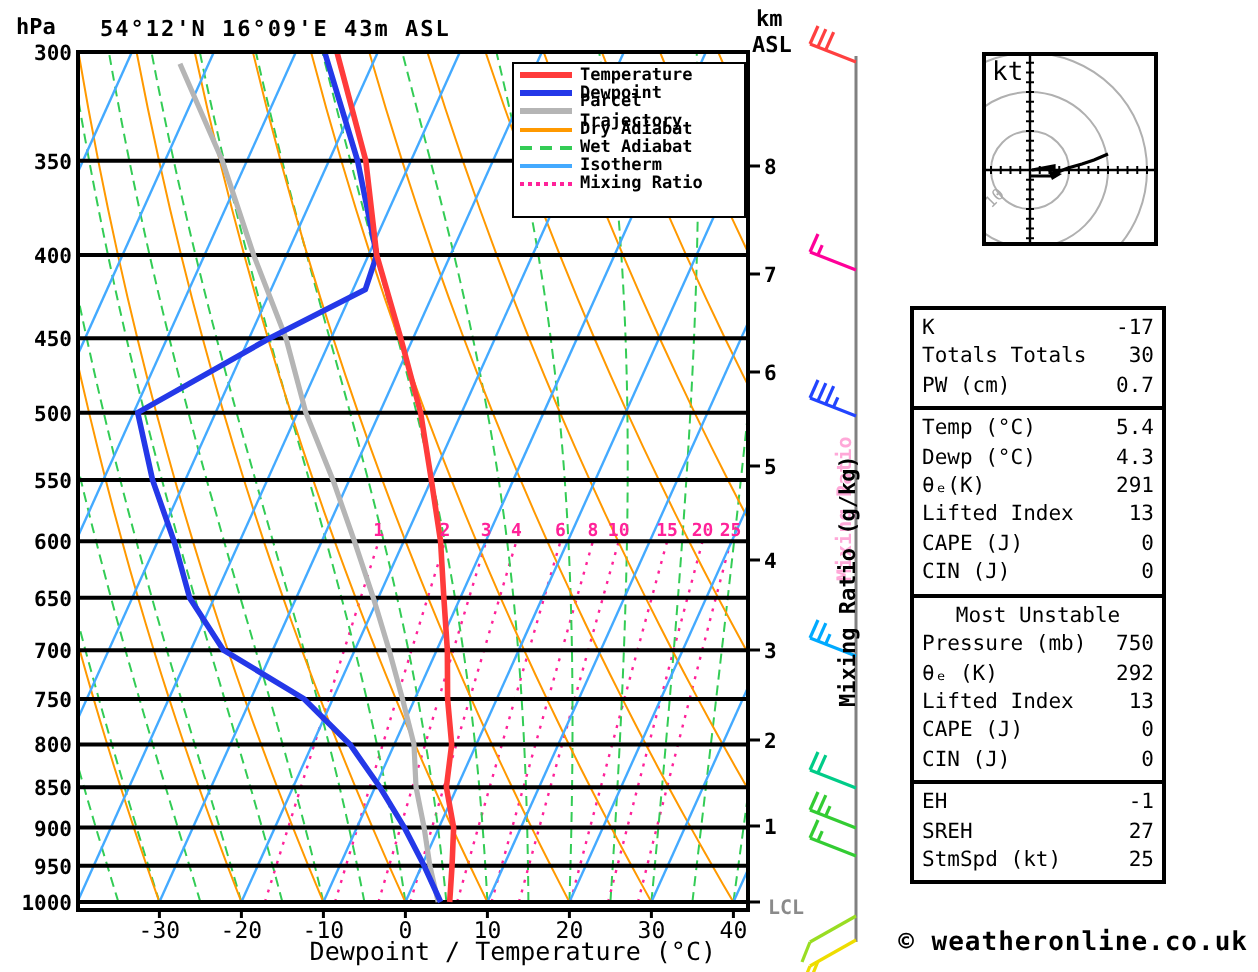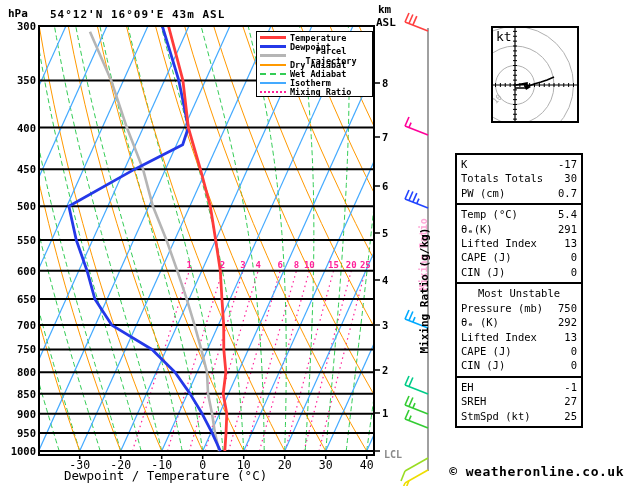--- a/index.html
+++ b/index.html
@@ -2,22 +2,22 @@
 <html><head>
 <meta charset="utf-8">
 <style>
   html,body{margin:0;padding:0;background:#fff;}
   #stage{position:relative;width:629px;height:486px;background:#fff;overflow:hidden;
          font-family:"DejaVu Sans Mono", monospace;color:#000;}
   .lbl{position:absolute;white-space:pre;}
   .bold{font-weight:bold;}
   #chart-svg{position:absolute;left:0;top:0;}
   
-  #legend{position:absolute;left:256px;top:31px;width:117px;height:66px;background:#fff;
-          border:1.5px solid #000;padding:1px 0 0 3px;box-sizing:border-box;z-index:5;text-align:center;}
+  #legend{position:absolute;left:256px;top:31px;width:117px;height:78px;background:#fff;
+          border:1.5px solid #000;padding:1px 0 0 3px;box-sizing:border-box;z-index:5;}
   .legend-row{display:flex;align-items:center;height:9.1px;font-size:8.5px;font-weight:bold;}
   .legend-swatch{width:26px;height:0;border-top-width:2px;border-top-style:solid;margin-right:4px;flex:0 0 26px;}
   
   #info{position:absolute;left:455px;top:155px;width:128px;z-index:5;}
   .tbox{border:2px solid #000;margin-top:-2px;padding:2px 4px 3px 4px;background:#fff;}
   .trow{display:flex;justify-content:space-between;font-size:10.5px;line-height:14.4px;}
   .thead{text-align:center;font-size:10.5px;line-height:14.5px;}
   .vert{transform:rotate(-90deg);transform-origin:center center;}
   #footer{position:absolute;right:5px;top:464px;font-size:13px;font-weight:bold;letter-spacing:0.5px;}
 </style>
@@ -350,21 +350,21 @@
         <span class="legend-swatch" style="border-top: 2px dotted rgb(255, 34, 153);"></span>
         <span>Mixing Ratio</span>
       </div>
     </div>
 
   <div class="lbl vert bold" style="left:368px;top:230px;width:110px;font-size:10px;color:#ffa8d8;">Mixing Ratio</div>
   <div class="lbl vert bold" style="left:354px;top:277px;width:140px;font-size:11px;">Mixing Ratio (g/kg)</div>
 
   <div class="lbl" style="left:384px;top:449px;font-size:10px;color:#8a8a8a;font-weight:bold;text-align:center;">LCL</div>
 
-  <div class="lbl" style="left:64px;top:468px;width:270px;text-align:left;font-size:12.5px;">Dewpoint / Temperature (°C)</div>
+  <div class="lbl" style="left:88px;top:468px;width:270px;text-align:right;font-size:12.5px;">Dewpoint / Temperature (°C)</div>
 
   <div id="info">
       <div class="tbox">
         <div class="trow">
           <span>K</span>
           <span>-17</span>
         </div>
         <div class="trow">
           <span>Totals Totals</span>
           <span>30</span>
@@ -373,20 +373,24 @@
           <span>PW (cm)</span>
           <span>0.7</span>
         </div>
       </div>
       <div class="tbox">
         <div class="trow">
           <span>Temp (°C)</span>
           <span>5.4</span>
         </div>
         <div class="trow">
+          <span>Dewp (°C)</span>
+          <span>4.3</span>
+        </div>
+        <div class="trow">
           <span>θₑ(K)</span>
           <span>291</span>
         </div>
         <div class="trow">
           <span>Lifted Index</span>
           <span>13</span>
         </div>
         <div class="trow">
           <span>CAPE (J)</span>
           <span>0</span>

